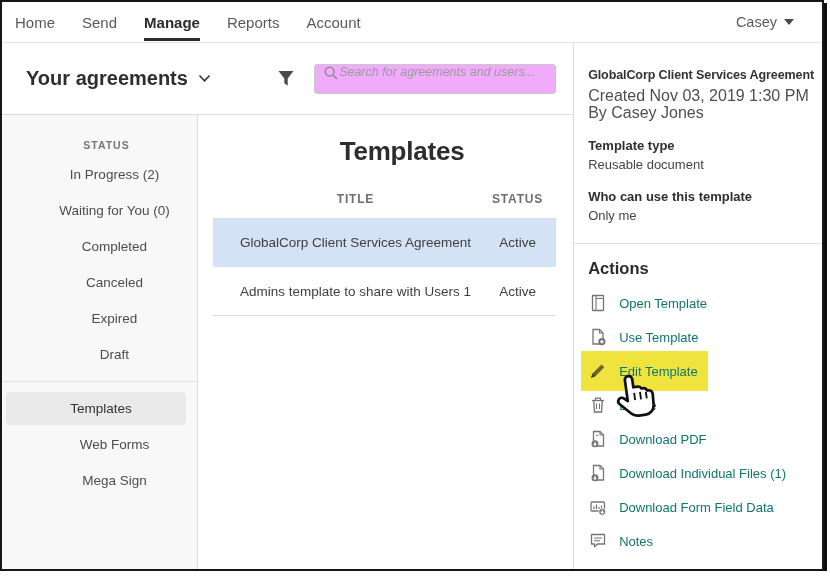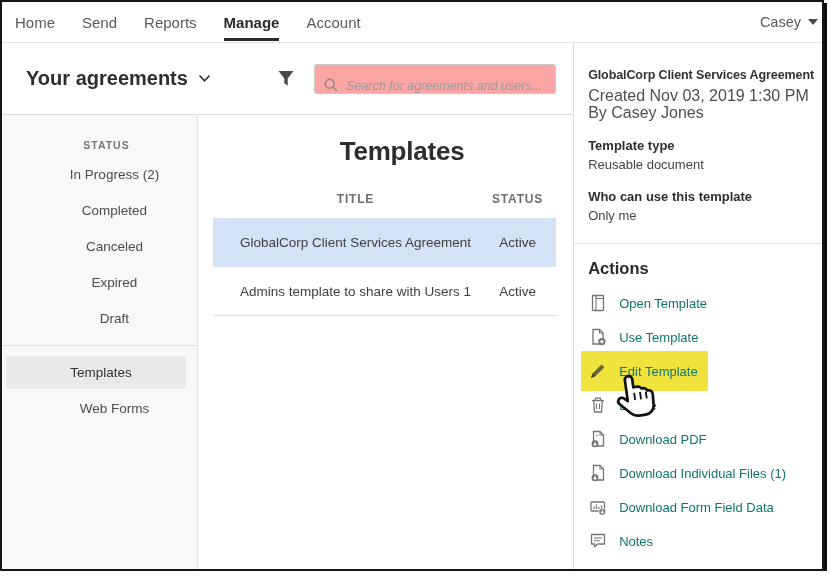--- a/index.html
+++ b/index.html
@@ -4,35 +4,35 @@
 <style>
   * { box-sizing: border-box; margin: 0; padding: 0; }
   body { margin: 0; background: #fff; font-family: "Liberation Sans", sans-serif; }
   .screen {
     position: relative; width: 824px; height: 571px;
     border: 2px solid #161616; box-shadow: 3px 3px 0 0 #0d0d0d;
     background: #fff; overflow: hidden;
     font-family: "Liberation Sans", sans-serif; color: #3f3f3f;
   }
   
-  .nav { height: 41px; display: flex; align-items: stretch; padding: 0 4px 0 13px; border-bottom: 1px solid #e2e2e2; text-align: right; }
+  .nav { height: 41px; display: flex; align-items: stretch; padding: 0 28px 0 13px; border-bottom: 1px solid #e2e2e2; text-align: right; }
   .nav-item { position: relative; display: flex; align-items: center; font-size: 15px; color: #5a5a5a; margin-right: 27px; cursor: pointer; }
   .nav-item.active { color: #2b2b2b; font-weight: bold; }
   .nav-item.active::after { content: ""; position: absolute; left: 0; right: 0; bottom: 1px; height: 3px; background: #2b2b2b; }
   .user-menu { margin-left: auto; display: flex; align-items: center; gap: 7px; font-size: 14.5px; color: #5a5a5a; cursor: pointer; }
   .caret-down { width: 0; height: 0; border-left: 5px solid transparent; border-right: 5px solid transparent; border-top: 6px solid #4a4a4a; }
   
   .body-split { display: flex; height: 528px; }
   .left-col { width: 577px; display: flex; flex-direction: column; }
   .right-panel { flex: 1; border-left: 1px solid #dcdcdc; position: relative; padding: 25px 8px 0 14px; background: #fff; }
   
   .list-header { height: 72px; display: flex; align-items: center; padding-left: 24px; border-bottom: 1px solid #dcdcdc; }
   .agreements-title { display: flex; align-items: center; gap: 10px; font-size: 20px; font-weight: bold; color: #2e2e2e; cursor: pointer; }
   .filter-btn { margin-left: auto; margin-right: 19px; cursor: pointer; display: flex; align-items: center; }
-  .searchbox { width: 242px; height: 30px; margin-right: 17px; border: 1px solid #c9c9c9; border-radius: 3px; display: flex; align-items: flex-end; padding: 0 8px; gap: 7px; background: #fca5a5; }
+  .searchbox { width: 242px; height: 30px; margin-right: 17px; border: 1px solid #c9c9c9; border-radius: 3px; display: flex; align-items: flex-start; padding: 0 8px; background: #f0abfc; }
   .searchbox input { border: none; outline: none; flex: 1; font-size: 12.5px; font-style: italic; color: #444; font-family: "Liberation Sans", sans-serif; background: transparent; }
   .searchbox input::placeholder { color: #9a9a9a; font-style: italic; }
   
   .inner-split { display: flex; flex: 1; min-height: 0; text-align: center; }
   .sidebar { width: 196px; background: #f8f8f8; border-right: 1px solid #e0e0e0; padding-top: 12px; }
   .side-sec-label { font-size: 10.5px; font-weight: bold; letter-spacing: 1px; color: #767676; margin: 12px 0 6px 14px; }
   .side-list { list-style: none; }
   .side-list li { height: 36px; line-height: 36px; padding-left: 30px; font-size: 13.5px; color: #4c4c4c; cursor: pointer; }
   .side-divider { border: none; border-top: 1px solid #e0e0e0; margin: 8px 0 10px 0; }
   .side-list li.selected { background: #e9e9e9; border-radius: 4px; margin: 0 11px 2px 4px; padding-left: 10px; height: 33px; line-height: 33px; color: #333; }
@@ -61,22 +61,22 @@
   .hand-cursor { position: absolute; left: 42px; top: 330px; z-index: 10; transform: rotate(-8deg); pointer-events: none; }
 </style>
 </head>
 <body>
 
 <div class="screen">
 
   <div class="nav">
     <div class="nav-item">Home</div>
     <div class="nav-item">Send</div>
+    <div class="nav-item active">Manage</div>
     <div class="nav-item">Reports</div>
-    <div class="nav-item active">Manage</div>
     <div class="nav-item">Account</div>
     <div class="user-menu">
       <span>Casey</span>
       <span class="caret-down"></span>
     </div>
   </div>
 
   <div class="body-split">
 
     <div class="left-col">
@@ -100,29 +100,31 @@
           <input type="text" value="" placeholder="Search for agreements and users..." style="">
         </div>
       </div>
 
       <div class="inner-split">
 
         <div class="sidebar">
           <div class="side-sec-label">STATUS</div>
           <ul class="side-list">
             <li>In Progress (2)</li>
+            <li>Waiting for You (0)</li>
             <li>Completed</li>
             <li>Canceled</li>
             <li>Expired</li>
             <li>Draft</li>
           </ul>
           <hr class="side-divider">
           <ul class="side-list">
             <li class="selected">Templates</li>
             <li>Web Forms</li>
+            <li>Mega Sign</li>
           </ul>
         </div>
 
         <div class="main">
           <h1>Templates</h1>
           <div class="tmpl-table">
             <div class="trow thead">
               <span class="cell-pad">TITLE</span>
               <span>STATUS</span>
             </div>

